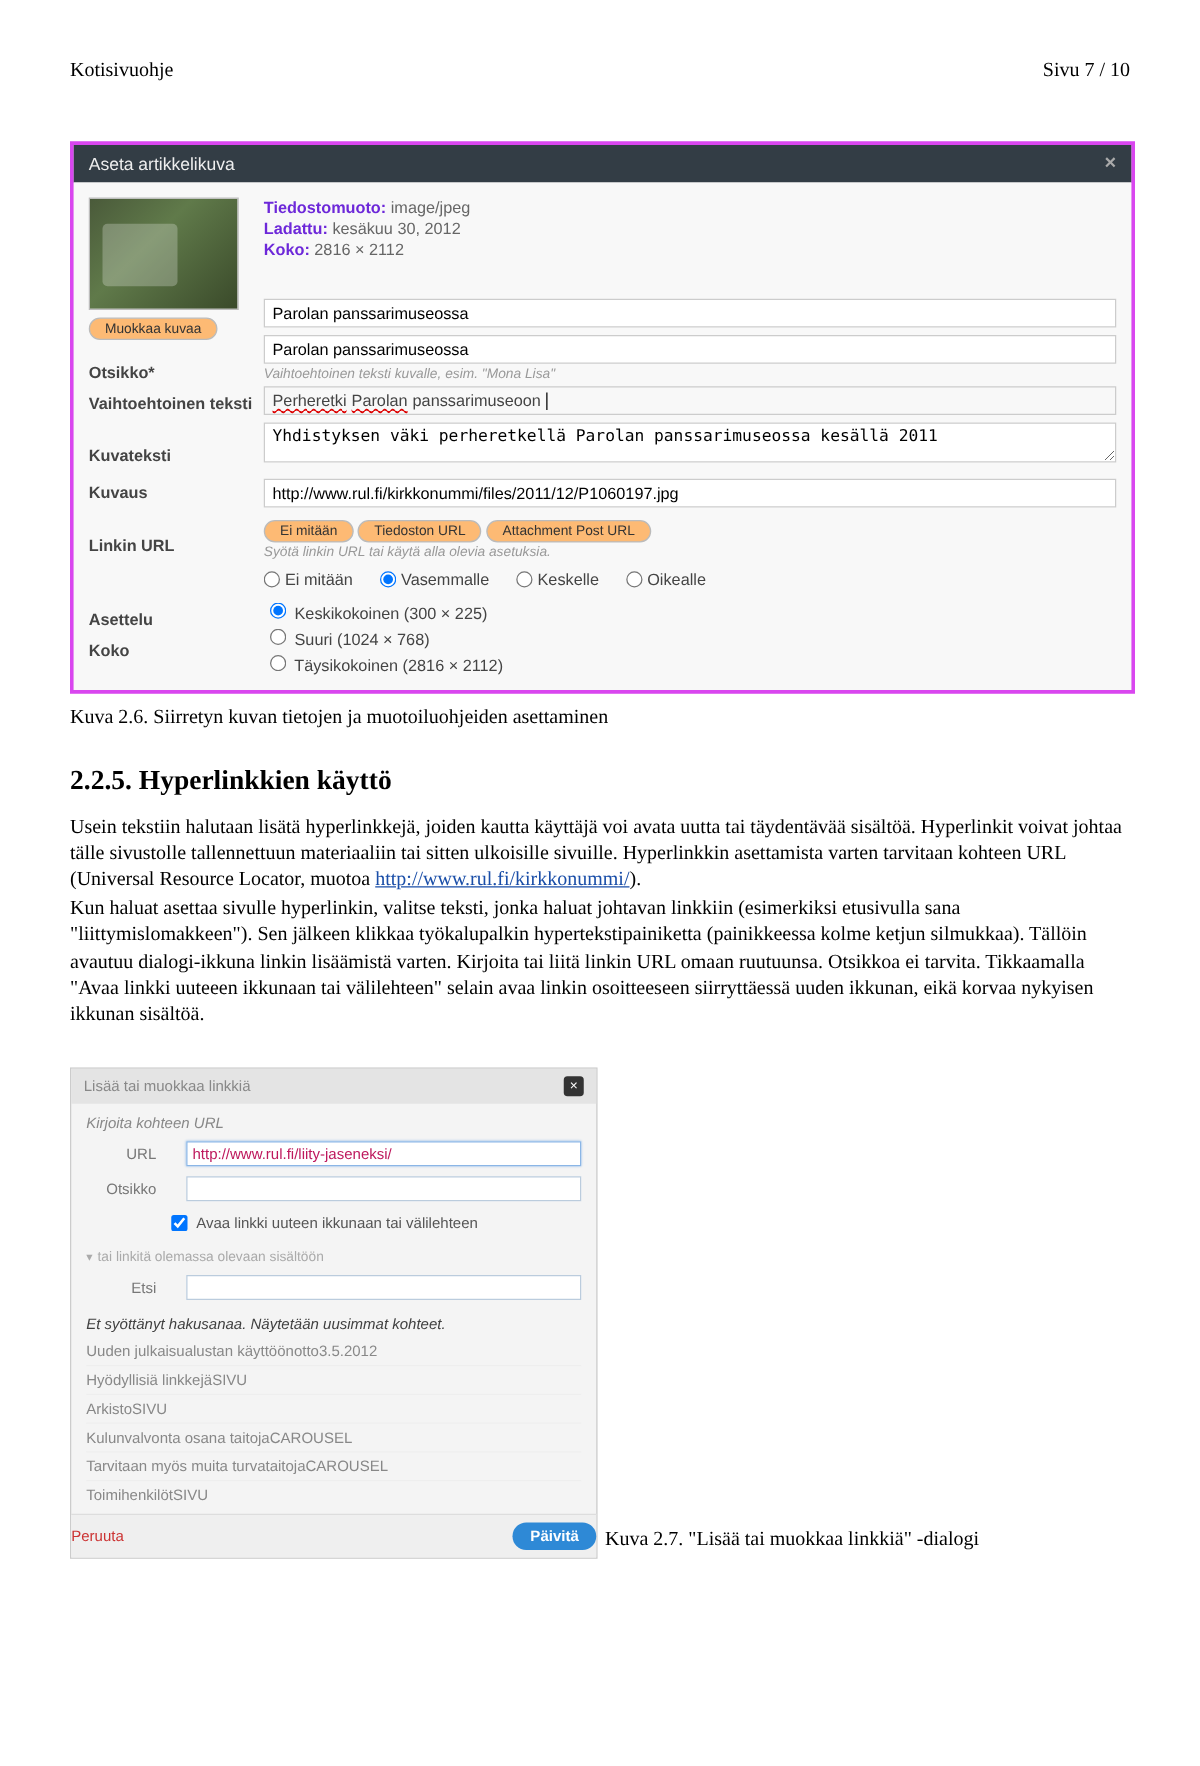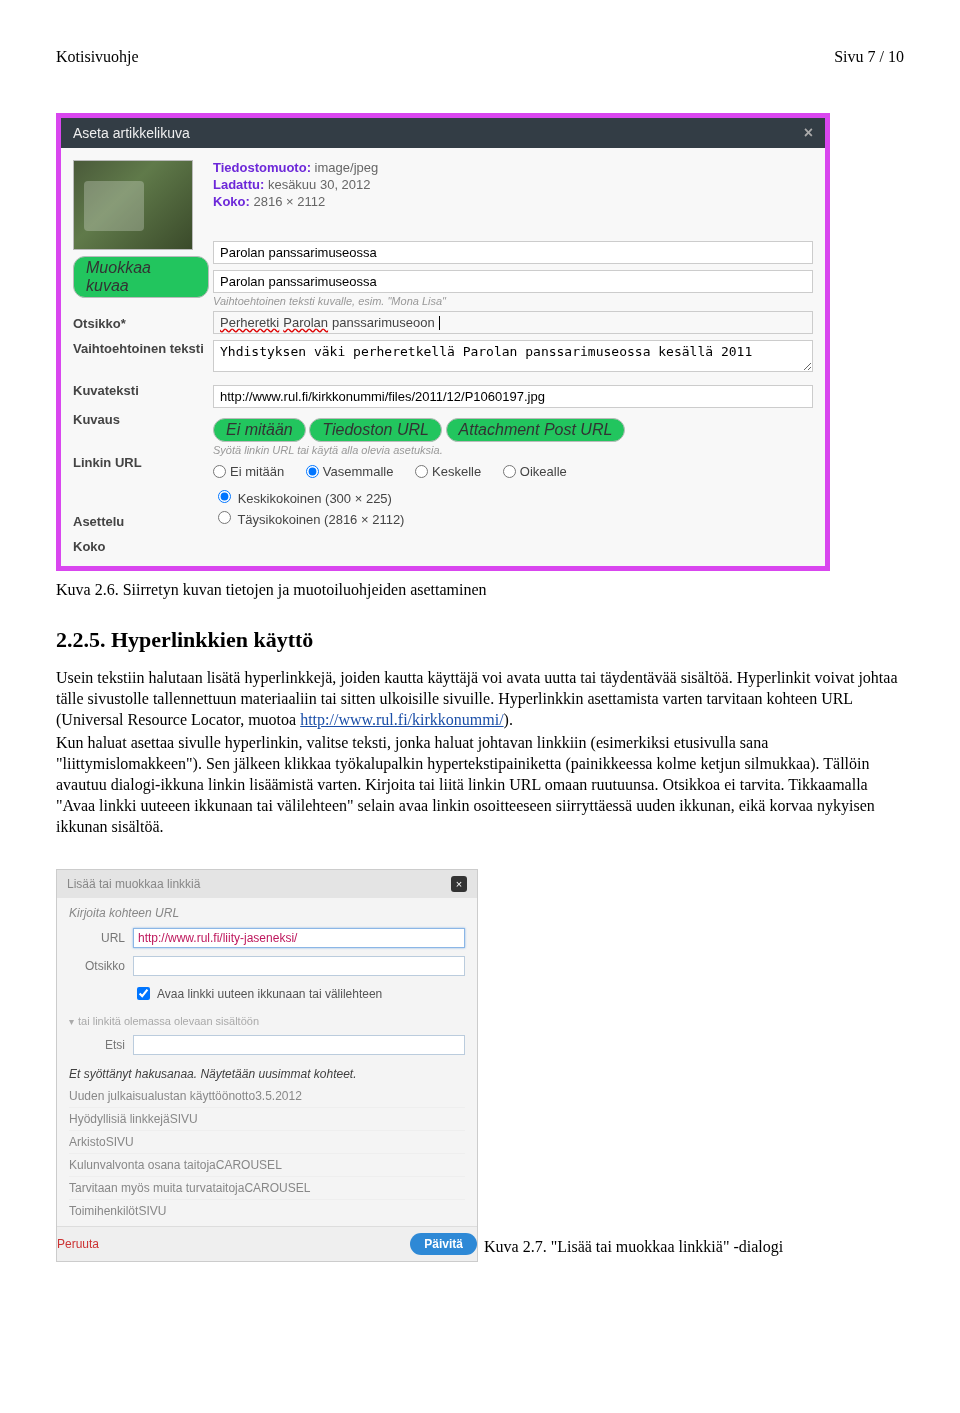--- a/index.html
+++ b/index.html
@@ -11,22 +11,22 @@
     width: 960px;
     box-sizing: border-box;
     background: #fff;
   }
   .page-head {
     display: flex;
     justify-content: space-between;
     margin-bottom: 20px;
   }
   .screenshot-block {
-    border: 5px solid #d946ef;
-    width: 774px;
+    border: 3px solid #d946ef;
+    width: 852px;
     background: #f7f7f7;
     box-sizing: border-box;
     margin-top: 47px;
   }
   .modal-header {
     background: #333d45;
     color: #eee;
     padding: 6px 12px;
     font-family: Arial, sans-serif;
     font-size: 14px;
@@ -62,26 +62,25 @@
     content:"";
     position:absolute;
     left:10px;top:20px;width:60px;height:50px;
     background: rgba(255,255,255,0.25);
     border-radius: 4px;
   }
   .btn-pill {
     display:inline-block;
     border:1px solid #bbb;
     border-radius:12px;
-    background:#22c55e;
+    background:#fdba74;
     padding:2px 12px;
-    font-size:16px;
+    font-size:11px;
     color:#333;
     margin-top:6px;
-    font-style:italic;
   }
   .modal-right {
     flex:1;
     padding-left:4px;
   }
   .meta-row {
     margin-bottom:2px;
     color:#666;
   }
   .meta-row b { color:#6d28d9; font-weight:bold; }
@@ -172,20 +171,21 @@
   }
   .dialog2 .sec-title {
     padding: 8px 12px 4px;
     color:#888;
     font-style:italic;
   }
   .dialog2 .f-row {
     display:flex;
     align-items:center;
     padding:4px 12px;
+    gap:16px;
   }
   .dialog2 .f-row .flbl {
     width:56px;
     text-align:right;
     color:#777;
     padding-right:8px;
   }
   .dialog2 .f-row input[type=text] {
     flex:1;
     border:1px solid #bcd;
@@ -331,20 +331,21 @@
             <span>Keskelle</span>
           </label>
         <label>
             <input type="radio" name="al" style="">
             <span>Oikealle</span>
           </label>
       </div>
       <div style="height:6px;"></div>
       <div class="size-col">
         <label><input type="radio" name="sz" checked="" style=""> <span>Keskikokoinen  (300 × 225)</span></label>
+        <label><input type="radio" name="sz" style=""> <span>Suuri  (1024 × 768)</span></label>
         <label><input type="radio" name="sz" style=""> <span>Täysikokoinen  (2816 × 2112)</span></label>
       </div>
     </div>
   </div>
 </div>
 
 <p class="caption">Kuva 2.6. Siirretyn kuvan tietojen ja muotoiluohjeiden asettaminen</p>
 
 <h2 class="sec">2.2.5. Hyperlinkkien käyttö</h2>
 

